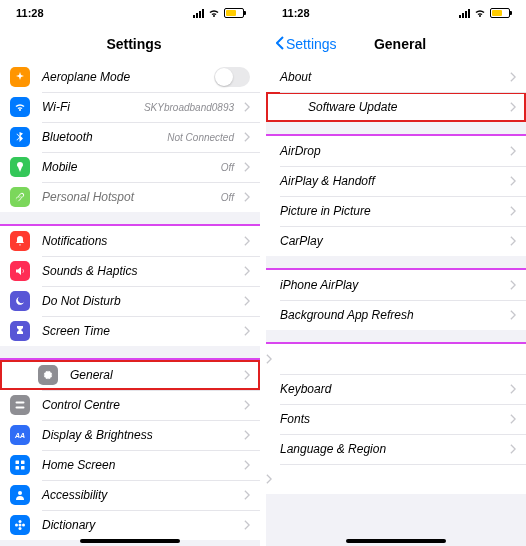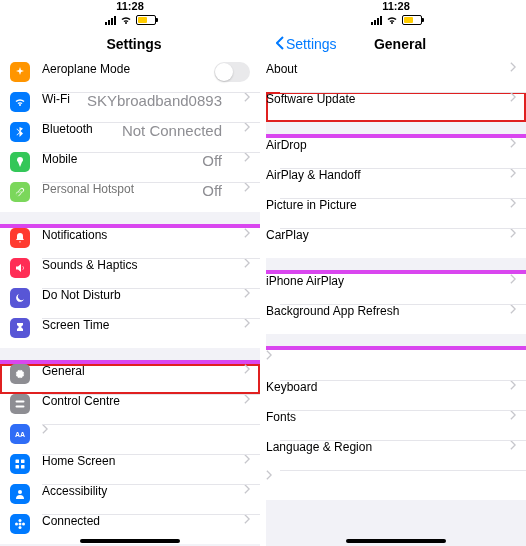--- a/index.html
+++ b/index.html
@@ -1,48 +1,48 @@
 <!DOCTYPE html>
 <html><head>
   <meta charset="utf-8">
   <style>
     * { box-sizing: border-box; margin: 0; padding: 0; }
     body { display: flex; gap: 6px; font-family: -apple-system, 'Helvetica Neue', Arial, sans-serif; background: #fff; }
     .phone { width: 260px; height: 546px; background:#fff; position: relative; overflow: hidden; }
-    .statusbar { height: 26px; display: flex; align-items: center; padding: 0 16px; justify-content: space-between; font-size: 11px; font-weight: 600; color:#000;flex-direction:column; }
+    .statusbar { height: 26px; display: flex; align-items: center; padding: 0 16px; justify-content: space-between; font-size: 11px; font-weight: 600; color:#000; }
     .status-right { display:flex; align-items:center; gap:4px; }
     .sig-bars { display:flex; align-items:flex-end; gap:1px; }
     .sig-bars span { width:2px; background:#000; }
     .sig-bars span:nth-child(1){height:3px}
     .sig-bars span:nth-child(2){height:5px}
     .sig-bars span:nth-child(3){height:7px}
     .sig-bars span:nth-child(4){height:9px}
     .wifi-ico svg {width:12px;height:12px;display:block;}
     .battery { width:20px; height:10px; border:1px solid #000; border-radius:2px; position:relative; }
     .battery::after { content:''; position:absolute; right:-3px; top:2px; width:2px; height:4px; background:#000; border-radius:0 1px 1px 0;}
     .battery .fill { position:absolute; left:1px; top:1px; bottom:1px; width:55%; background:#ffcc00; border-radius:1px; }
     .navbar { height: 36px; display:flex; align-items:center; justify-content:center; position:relative;padding-left:8px; }
     .navbar .title { font-size:14px; font-weight:600; color:#000; }
     .navbar .back { position:absolute; left:10px; display:flex; align-items:center; color:#007aff; font-size:14px; gap:2px; }
     .content { height: calc(100% - 26px - 36px); overflow:hidden; background:#f2f2f7; }
-    .group { background:#fff; border-top:4px solid #d946ef;  margin-top:12px; }
+    .group { background:#fff; border-top:2px solid #d946ef;  margin-top:12px; }
     .group:first-child { margin-top:0; border-top:none;}
-    .row { height:30px; display:flex; align-items:flex-start; padding-right:10px; position:relative; }
+    .row { height:30px; display:flex; align-items:center; padding-right:10px; position:relative;font-style:italic; }
     .row + .row::before { content:''; position:absolute; left:42px; right:0; top:0; height:1px; background:#e5e5ea; }
-    .row.highlight { box-shadow: inset 0 0 0 2px #e02020; }
+    .row.highlight { box-shadow: inset 0 0 0 2px #e02020; padding-left: 28px; }
     .icon-box { width:20px; height:20px; border-radius:5px; margin-left:10px; margin-right:12px; display:flex; align-items:center; justify-content:center; flex-shrink:0; }
     .icon-box svg { width:12px; height:12px; fill:#fff; }
     .row .label { flex:1; font-size:12px; color:#000; }
-    .row .detail { font-size:15px; color:#8e8e93; margin-right:22px; }
+    .row .detail { font-size:10px; color:#8e8e93; margin-right:10px; }
     .chev { width:6px; color:#c7c7cc; }
     .chev svg { width:6px; height:10px; display:block; stroke:#c7c7cc; fill:none; stroke-width:1.8; }
     .toggle { width:36px; height:20px; border-radius:10px; background:#e9e9eb; position:relative; }
     .toggle .knob { width:18px; height:18px; background:#fff; border-radius:50%; position:absolute; top:1px; left:1px; box-shadow:0 1px 2px rgba(0,0,0,0.2); }
     .phone2 .row + .row::before { left:14px; }
-    .phone2 .row .label { }
+    .phone2 .row .label { margin-left:14px; }
     .home-ind { position:absolute; bottom:3px; left:50%; transform:translateX(-50%); width:100px; height:4px; background:#000; border-radius:3px; }
     
     .c-orange{background:#ff9500}.c-blue{background:#007aff}.c-green{background:#34c759}.c-lgreen{background:#7bd75b}.c-red{background:#ff3b30}.c-pink{background:#ff2d55}.c-purple{background:#5856d6}.c-gray{background:#8e8e93}.c-aa{background:#2f6df6}
   </style>
 </head>
 <body>
 
 <div class="phone">
   <div class="statusbar">
     <span>11:28</span>
@@ -217,20 +217,21 @@
               <polyline points="1,1 7,7 1,13"></polyline>
             </svg>
           </span>
         </div>
         <div class="row">
           <div class="icon-box c-aa">
             <svg viewBox="0 0 24 24">
               <text x="12" y="17" font-size="14" font-weight="700" text-anchor="middle" fill="#fff">AA</text>
             </svg>
           </div>
+          <span class="label">Display &amp; Brightness</span>
           <span class="chev">
             <svg viewBox="0 0 8 14">
               <polyline points="1,1 7,7 1,13"></polyline>
             </svg>
           </span>
         </div>
         <div class="row">
           <div class="icon-box c-blue">
             <svg viewBox="0 0 24 24">
               <rect x="3" y="3" width="7" height="7" rx="1"></rect>
@@ -263,21 +264,21 @@
         <div class="row">
           <div class="icon-box c-blue">
             <svg viewBox="0 0 24 24">
               <circle cx="12" cy="12" r="3"></circle>
               <circle cx="12" cy="5" r="3"></circle>
               <circle cx="12" cy="19" r="3"></circle>
               <circle cx="5" cy="12" r="3"></circle>
               <circle cx="19" cy="12" r="3"></circle>
             </svg>
           </div>
-          <span class="label">Connected</span>
+          <span class="label">Dictionary</span>
           <span class="chev">
             <svg viewBox="0 0 8 14">
               <polyline points="1,1 7,7 1,13"></polyline>
             </svg>
           </span>
         </div>
       </div>
     </div>
   <div class="home-ind"></div>
 </div>

